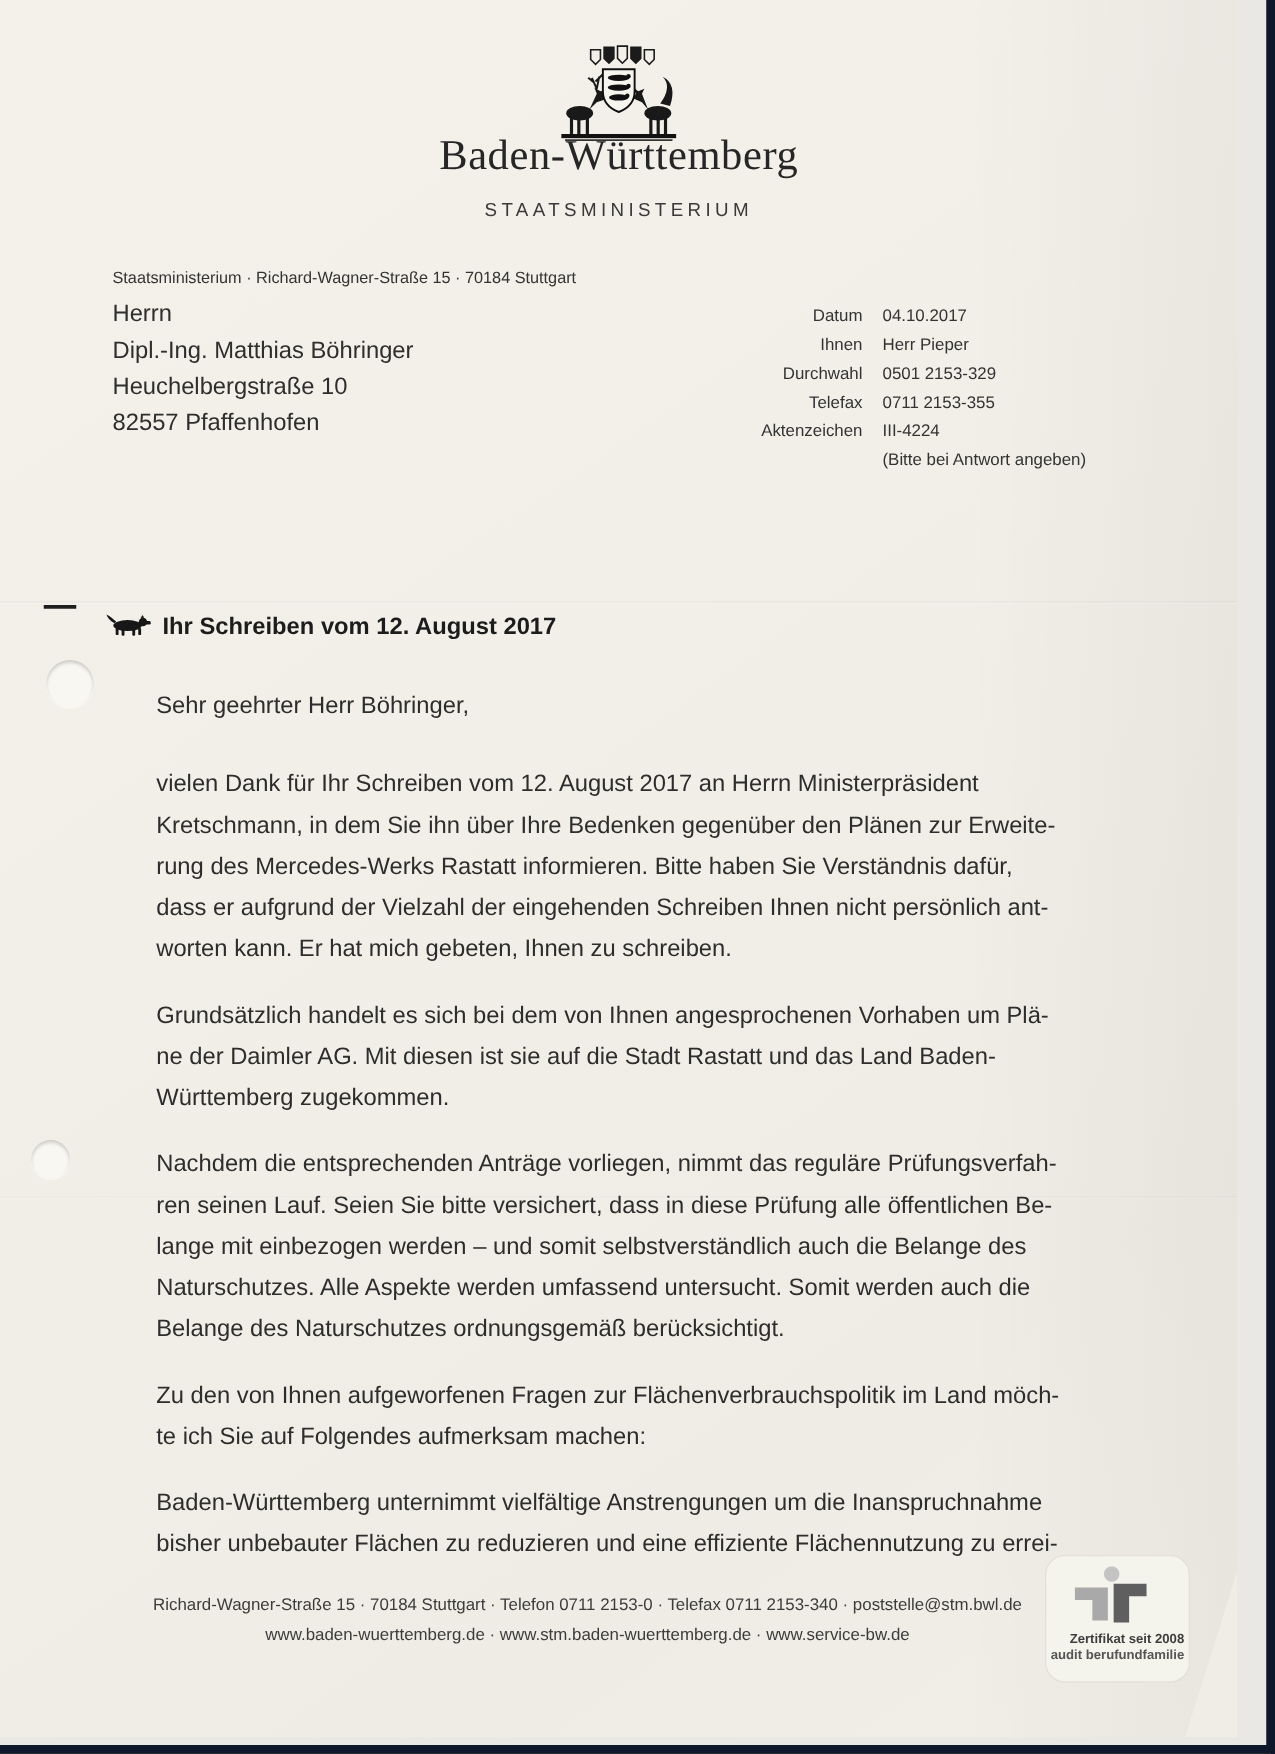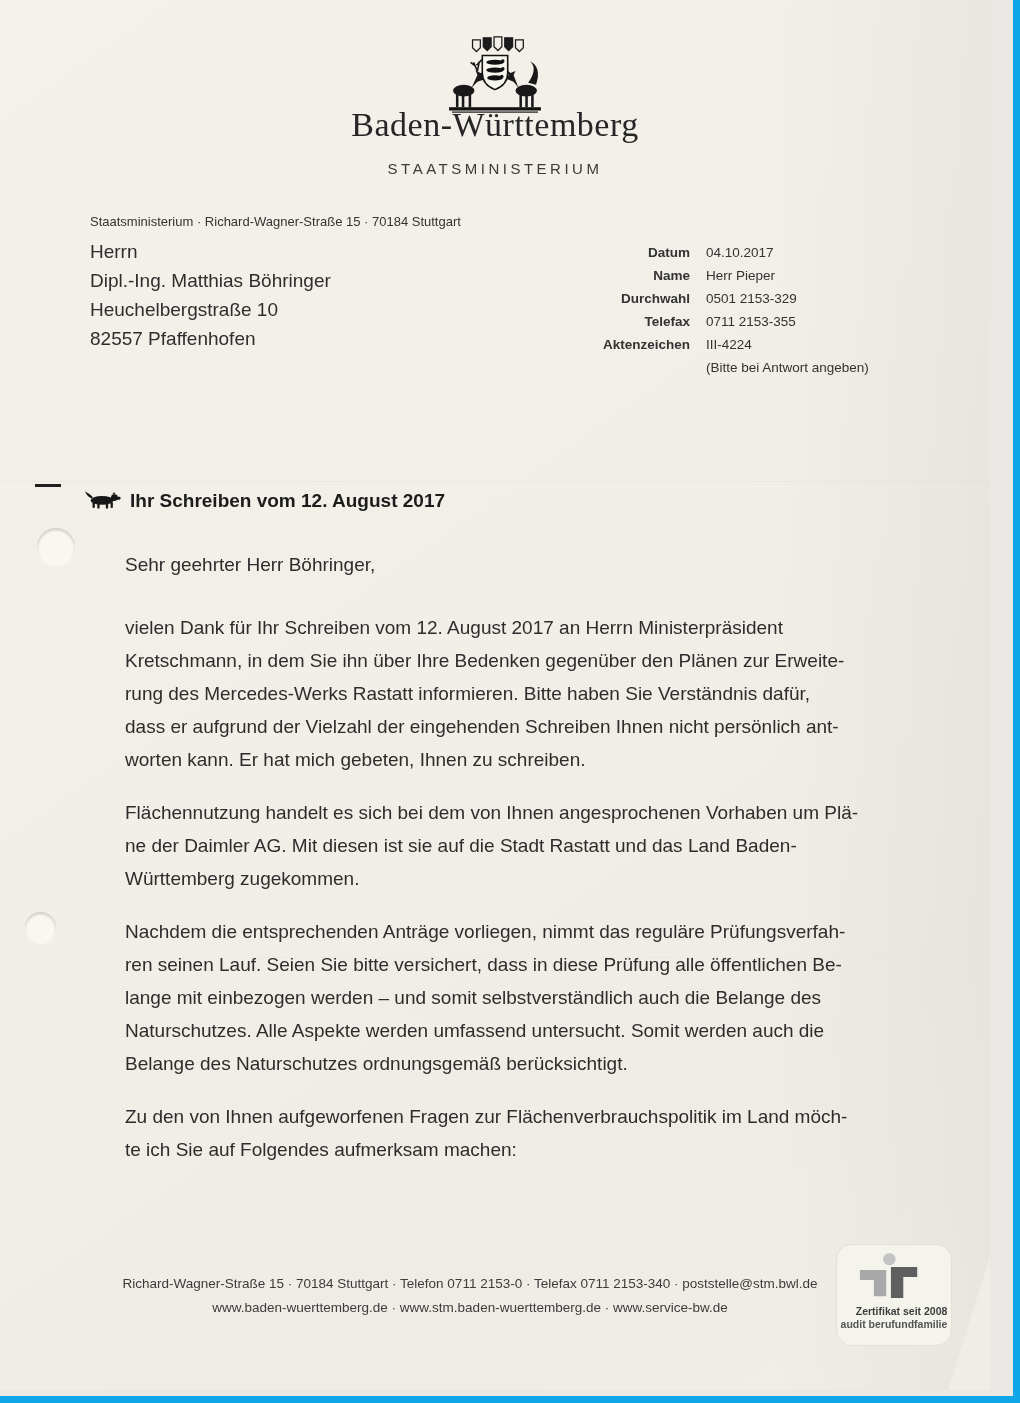--- a/index.html
+++ b/index.html
@@ -1,17 +1,17 @@
 <!DOCTYPE html>
 <html><head>
 <meta charset="utf-8">
 <style>
   html,body{margin:0;padding:0;}
   body{font-family:"Liberation Sans",sans-serif;background:#0d0d0d;}
-  .scan{position:relative;width:1020px;height:1403px;background:#0ea5e9;overflow:hidden;}
+  .scan{position:relative;width:1020px;height:1403px;background:#0f172a;overflow:hidden;}
   .mat{position:absolute;left:0;top:0;width:1013px;height:1396px;background:#e9e8e4;}
   .fold-flap{position:absolute;left:0;top:0;width:990px;height:1390px;
     clip-path:polygon(990px 1256px,948px 1390px,990px 1390px);background:#efede6;}
   .paper{position:absolute;left:0;top:0;width:990px;height:1390px;
     background:linear-gradient(145deg,#f3f1ea 0%,#f1efe7 40%,#eeece4 78%,#f0eee6 100%);
     clip-path:polygon(0 0,990px 0,990px 1256px,948px 1390px,0 1390px);
     color:#2d2d2d;}
   .crease{position:absolute;left:0;width:100%;height:2px;
     background:linear-gradient(to bottom,rgba(0,0,0,0.045),rgba(255,255,255,0.25));}
   .shade-right{position:absolute;top:0;right:0;width:220px;height:100%;
@@ -24,21 +24,21 @@
   .ministry{position:absolute;left:0;top:160px;width:990px;text-align:center;
     font-size:15px;letter-spacing:3.5px;color:#3a3a3a;}
 
   
   .sender-line{position:absolute;left:90px;top:214px;font-size:13px;color:#333;}
   .addr{position:absolute;left:90px;top:237px;font-size:19px;line-height:29px;color:#2e2e2e;}
 
   
   .meta{position:absolute;left:560px;top:241px;font-size:13.5px;color:#333;}
   .meta-row{display:flex;line-height:23px;}
-  .meta-label{width:130px;text-align:right;margin-right:16px;font-weight:bold;}
+  .meta-label{width:130px;text-align:right;margin-right:16px;}
   .meta-value{text-align:left;white-space:nowrap;}
 
   
   .subject{position:absolute;left:84px;top:464px;font-size:19px;font-weight:bold;color:#1c1c1c;
     display:flex;align-items:center;margin-top:24px;}
   .subject .lion{margin-right:8px;margin-top:2px;}
   .fold-mark{position:absolute;left:35px;top:484px;width:26px;height:3px;background:#1f1f1f;}
 
   
   .hole{position:absolute;border-radius:50%;background:#f8f7f2;
@@ -129,21 +129,21 @@
       <div>Heuchelbergstraße 10</div>
       <div>82557 Pfaffenhofen</div>
     </div>
 
     <div class="meta">
       <div class="meta-row">
         <div class="meta-label">Datum</div>
         <div class="meta-value">04.10.2017</div>
       </div>
       <div class="meta-row">
-        <div class="meta-label">Name</div>
+        <div class="meta-label">Ihnen</div>
         <div class="meta-value">Herr Pieper</div>
       </div>
       <div class="meta-row">
         <div class="meta-label">Durchwahl</div>
         <div class="meta-value">0501 2153-329</div>
       </div>
       <div class="meta-row">
         <div class="meta-label">Telefax</div>
         <div class="meta-value">0711 2153-355</div>
       </div>
@@ -180,30 +180,32 @@
     <div class="hole hole1"></div>
     <div class="hole hole2"></div>
 
     <div class="letter-body">
       <div class="salutation">Sehr geehrter Herr Böhringer,</div>
       <div class="para">vielen Dank für Ihr Schreiben vom 12. August 2017 an Herrn Ministerpräsident
 Kretschmann, in dem Sie ihn über Ihre Bedenken gegenüber den Plänen zur Erweite-
 rung des Mercedes-Werks Rastatt informieren. Bitte haben Sie Verständnis dafür,
 dass er aufgrund der Vielzahl der eingehenden Schreiben Ihnen nicht persönlich ant-
 worten kann. Er hat mich gebeten, Ihnen zu schreiben.</div>
-      <div class="para">Flächennutzung handelt es sich bei dem von Ihnen angesprochenen Vorhaben um Plä-
+      <div class="para">Grundsätzlich handelt es sich bei dem von Ihnen angesprochenen Vorhaben um Plä-
 ne der Daimler AG. Mit diesen ist sie auf die Stadt Rastatt und das Land Baden-
 Württemberg zugekommen.</div>
       <div class="para">Nachdem die entsprechenden Anträge vorliegen, nimmt das reguläre Prüfungsverfah-
 ren seinen Lauf. Seien Sie bitte versichert, dass in diese Prüfung alle öffentlichen Be-
 lange mit einbezogen werden – und somit selbstverständlich auch die Belange des
 Naturschutzes. Alle Aspekte werden umfassend untersucht. Somit werden auch die
 Belange des Naturschutzes ordnungsgemäß berücksichtigt.</div>
       <div class="para">Zu den von Ihnen aufgeworfenen Fragen zur Flächenverbrauchspolitik im Land möch-
 te ich Sie auf Folgendes aufmerksam machen:</div>
+      <div class="para">Baden-Württemberg unternimmt vielfältige Anstrengungen um die Inanspruchnahme
+bisher unbebauter Flächen zu reduzieren und eine effiziente Flächennutzung zu errei-</div>
     </div>
 
     <div class="footer">
       <div>Richard-Wagner-Straße 15 · 70184 Stuttgart · Telefon 0711 2153-0 · Telefax 0711 2153-340 · poststelle@stm.bwl.de</div>
       <div>www.baden-wuerttemberg.de · www.stm.baden-wuerttemberg.de · www.service-bw.de</div>
     </div>
 
     <div class="badge">
       <svg width="78" height="48" viewBox="0 0 100 62">
         <circle cx="44" cy="8" r="8" fill="#c4c4c4"></circle>

